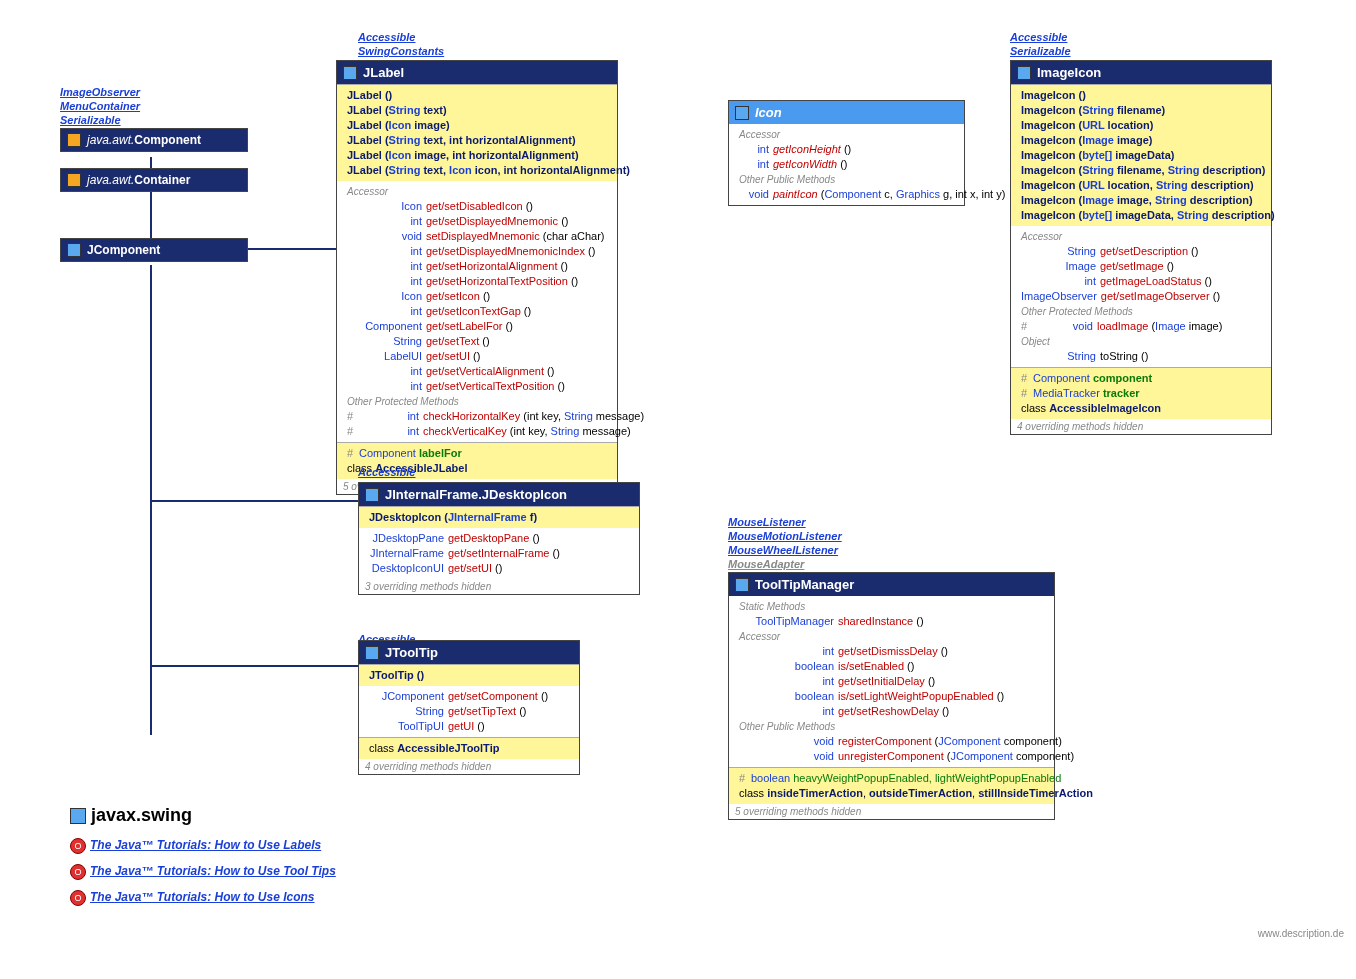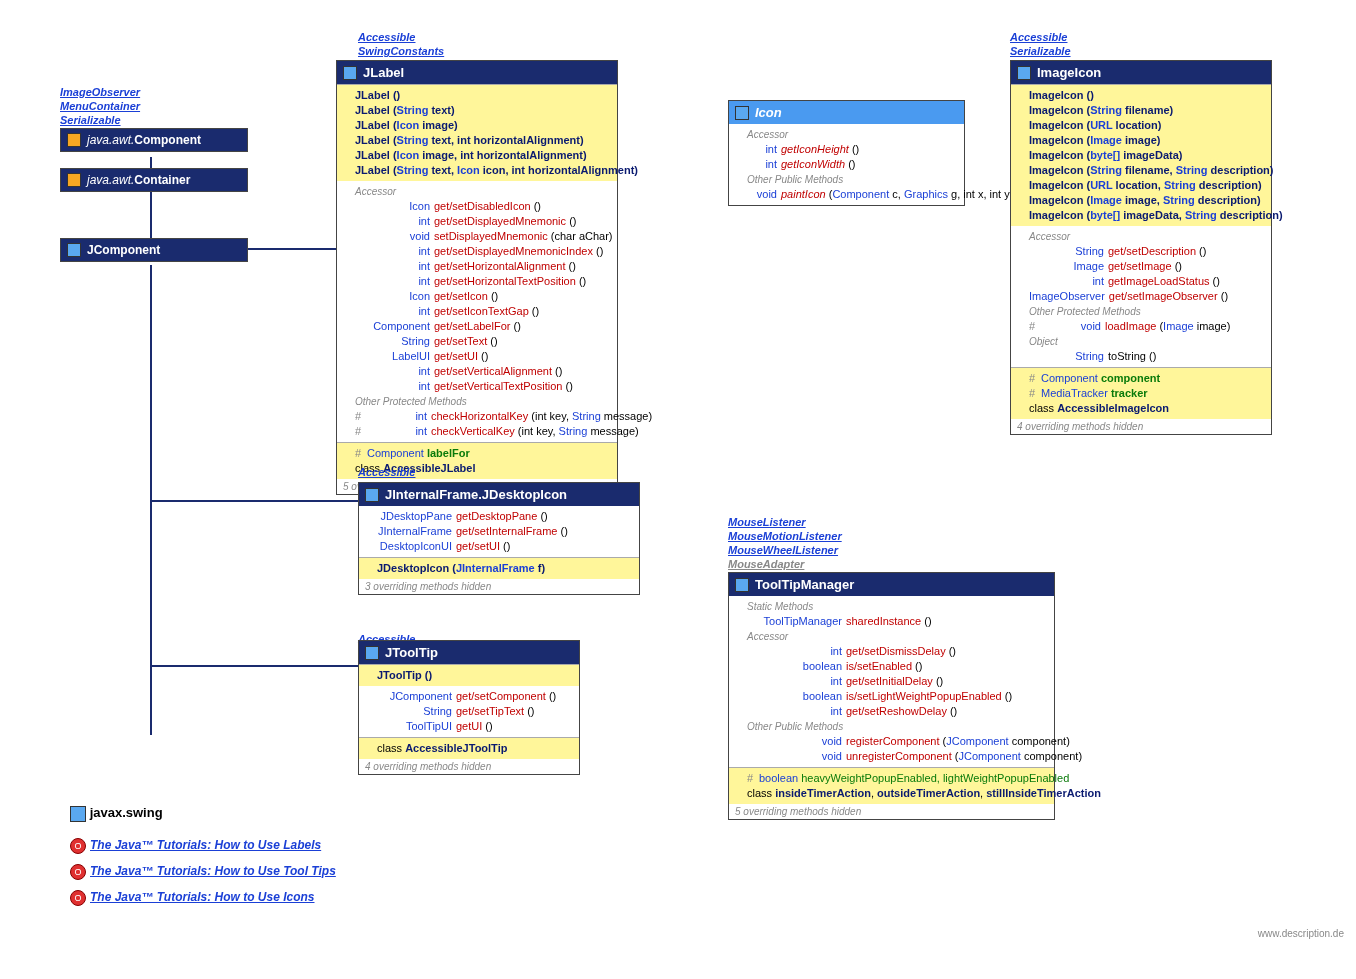--- a/index.html
+++ b/index.html
@@ -17,21 +17,21 @@
   .class-box { position: absolute; border: 1px solid #444; background: #fff; }
   .class-header {
     background: #1a2b6e; color: #fff; font-weight: bold; padding: 4px 6px;
     display: flex; align-items: center; gap: 6px; font-size: 13px;
   }
   .icon-class {
     width: 14px; height: 14px; background: #f5a623; display:inline-block;
     border:1px solid #333; box-sizing:border-box; position:relative;
   }
   .icon-class.blue { background: #5aa8f0; }
-  .section { padding: 3px 18px; background:#fff; }
+  .section { padding: 3px 10px; background:#fff; }
   .section.yellow { background: #fff69a; border-top:1px solid #aaa; }
   .section .section-label { color:#888; font-style:italic; font-size:10px; margin:2px 0; }
   .row { white-space: nowrap; font-size: 11px; line-height: 15px; }
   .ret { color:#1a3fd6; display:inline-block; text-align:right; min-width:75px; padding-right:4px; }
   .method { color:#c00000; font-weight:normal; }
   .method.bold, .ctor { color:#0a1a70; font-weight:bold; }
   .getset { color:#c00000; }
   .green { color:#0a7a0a; font-weight:bold; }
   .param { color:#1a3fd6; }
   .hidden-note { color:#888; font-style:italic; font-size:10px; padding:2px 6px; }
@@ -183,28 +183,28 @@
 </div>
 
 <div class="interface-links" style="left:358px; top:465px;">
   <a>Accessible</a>
 </div>
 <div class="class-box" style="left:358px; top:482px; width:280px;">
   <div class="class-header">
       <span class="icon-class blue"></span>
       <span>JInternalFrame.JDesktopIcon</span>
     </div>
+  <div class="section yellow">
+      <div class="row ctor"><span style="color:#0a1a70;font-weight:bold;">JDesktopIcon</span> (<span class="param">JInternalFrame</span> f)</div>
+    </div>
   <div class="section">
     <div class="row"><span class="ret">JDesktopPane</span><span class="method">getDesktopPane</span> ()</div>
     <div class="row"><span class="ret">JInternalFrame</span><span class="getset">get/setInternalFrame</span> ()</div>
     <div class="row"><span class="ret">DesktopIconUI</span><span class="getset">get/setUI</span> ()</div>
   </div>
-  <div class="section yellow">
-      <div class="row ctor"><span style="color:#0a1a70;font-weight:bold;">JDesktopIcon</span> (<span class="param">JInternalFrame</span> f)</div>
-    </div>
   <div class="hidden-note">3 overriding methods hidden</div>
 </div>
 
 <div class="interface-links" style="left:358px; top:632px;">
   <a>Accessible</a>
 </div>
 <div class="class-box" style="left:358px; top:640px; width:220px;">
   <div class="class-header">
       <span class="icon-class blue"></span>
       <span>JToolTip</span>
@@ -247,21 +247,21 @@
     <div class="row"><span class="ret" style="min-width:95px;">void</span><span class="method">registerComponent</span> (<span class="param">JComponent</span> component)</div>
     <div class="row"><span class="ret" style="min-width:95px;">void</span><span class="method">unregisterComponent</span> (<span class="param">JComponent</span> component)</div>
   </div>
   <div class="section yellow">
     <div class="row"><span class="hash">#</span><span class="param">boolean</span> <span class="green" style="font-weight:normal;">heavyWeightPopupEnabled, lightWeightPopupEnabled</span></div>
     <div class="row">class <span style="color:#0a1a70;font-weight:bold;">insideTimerAction</span>, <span style="color:#0a1a70;font-weight:bold;">outsideTimerAction</span>, <span style="color:#0a1a70;font-weight:bold;">stillInsideTimerAction</span></div>
   </div>
   <div class="hidden-note">5 overriding methods hidden</div>
 </div>
 
-<div style="position:absolute; left:70px; top:805px; font-size:13px; font-weight:bold;">
+<div style="position:absolute; left:70px; top:805px; font-size:18px; font-weight:bold;">
   <span class="icon-class blue" style="width:16px;height:16px;vertical-align:middle;"></span>
   <span>javax.swing</span>
 </div>
 <div style="position:absolute; left:70px; top:838px;">
   <span class="red-dot">O</span><a class="ext-link">The Java™ Tutorials: How to Use Labels</a>
 </div>
 <div style="position:absolute; left:70px; top:864px;">
   <span class="red-dot">O</span><a class="ext-link">The Java™ Tutorials: How to Use Tool Tips</a>
 </div>
 <div style="position:absolute; left:70px; top:890px;">

